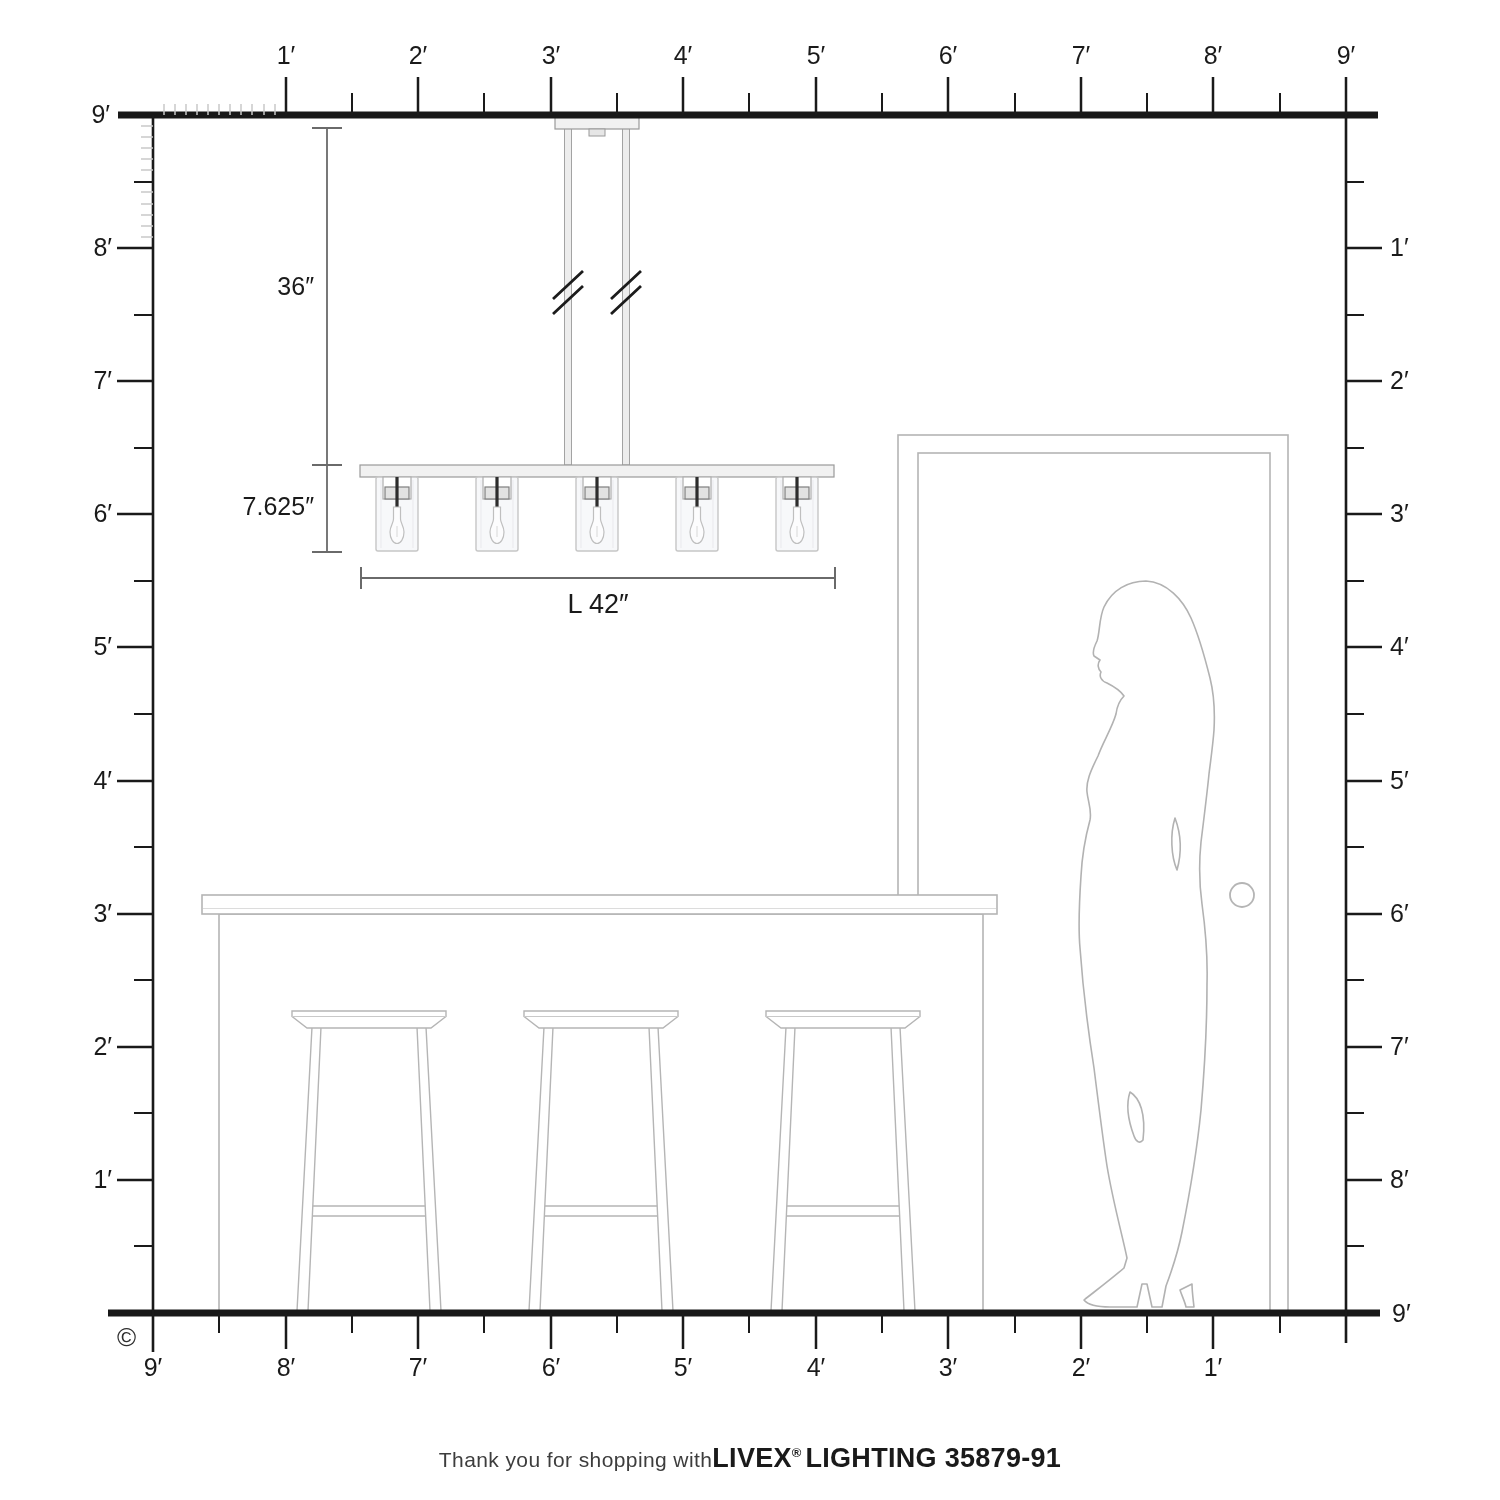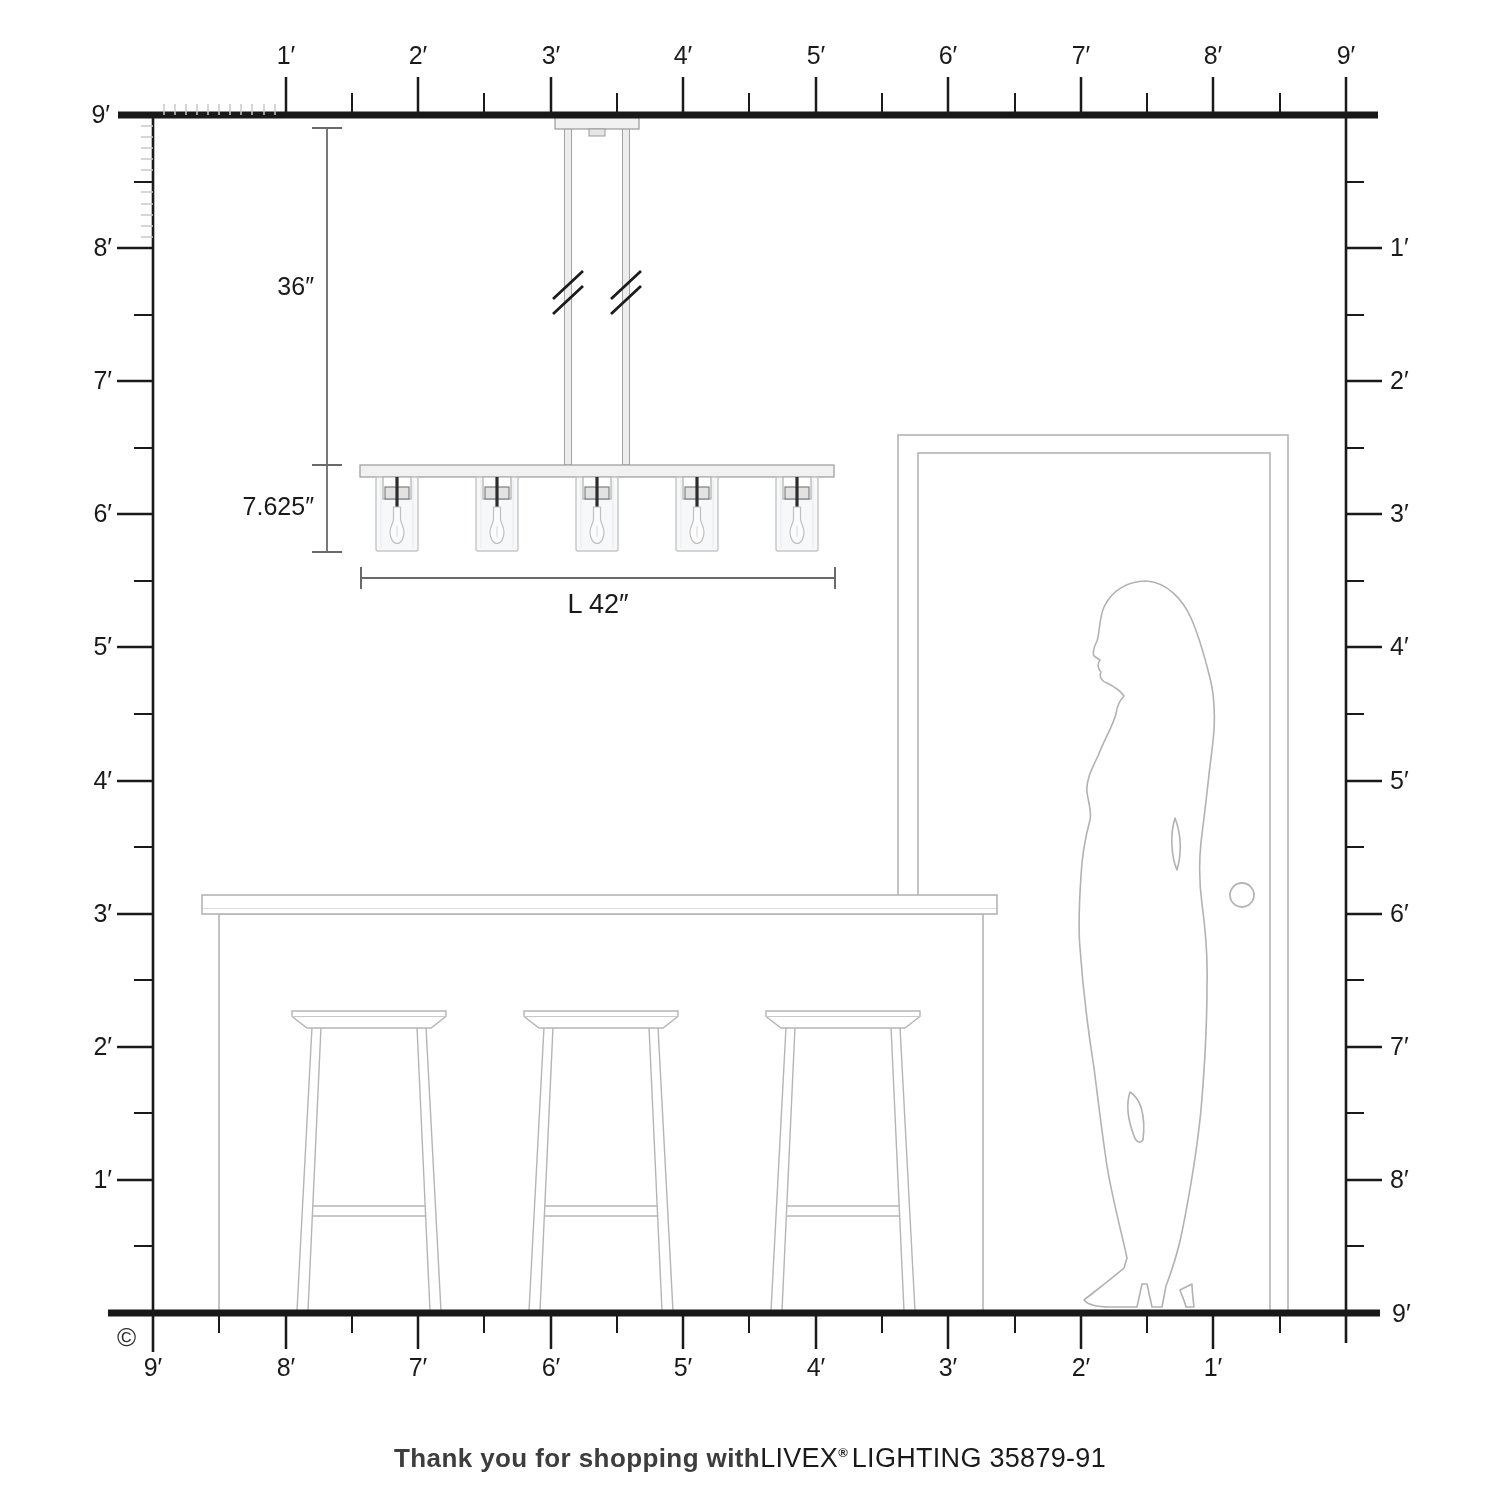--- a/index.html
+++ b/index.html
@@ -4,22 +4,22 @@
 <style>
   html,body{margin:0;padding:0;background:#ffffff;}
   .page{position:relative;width:1500px;height:1500px;background:#ffffff;overflow:hidden;
         font-family:"Liberation Sans",sans-serif;}
   svg text{font-family:"Liberation Sans",sans-serif;fill:#1a1a1a;}
   .lbl{font-size:25px;}
   .dim{font-size:25px;}
   .dimL{font-size:27px;}
   .copy{font-size:26px;fill:#2e2e2e;}
   .footer{position:absolute;left:0;right:0;top:1443px;text-align:center;color:#1a1a1a;white-space:nowrap;}
-  .f-reg{font-size:26px;color:#3d3d3d;letter-spacing:.4px;font-weight:bold;}
-  .f-bold{font-size:27px;font-weight:normal;letter-spacing:.3px;text-align:center;}
+  .f-reg{font-size:21px;color:#3d3d3d;letter-spacing:.4px;}
+  .f-bold{font-size:27px;font-weight:bold;letter-spacing:.3px;text-align:center;}
   .f-mark{font-size:13px;font-weight:bold;vertical-align:10px;margin-right:4px;}
 </style>
 </head>
 <body>
 
 <div class="page">
 <svg width="1500" height="1500" viewBox="0 0 1500 1500">
 
   <g>
     <rect x="898" y="435" width="390" height="878" fill="#ffffff" stroke="#b5b5b5" stroke-width="1.6"></rect>

